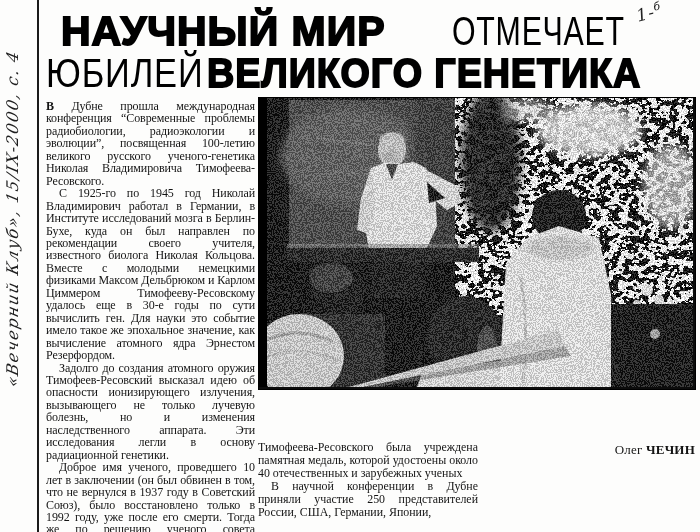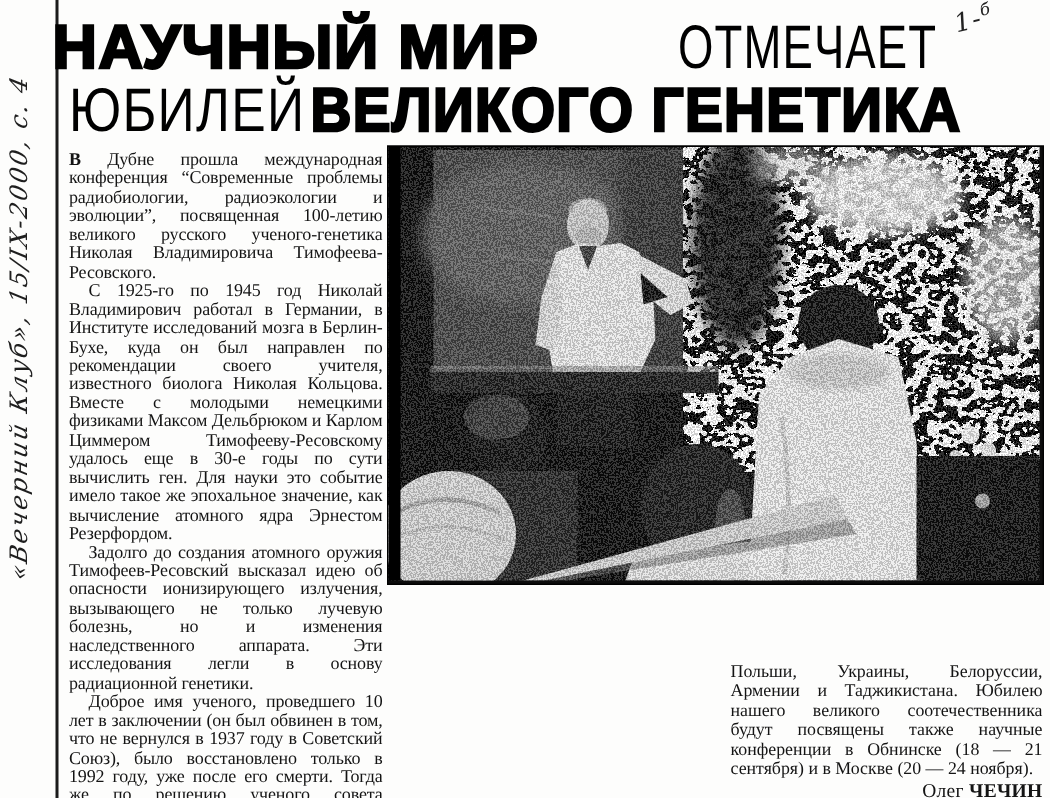--- a/index.html
+++ b/index.html
@@ -25,21 +25,21 @@
     position:absolute;left:636px;top:2px;
     font-family:"DejaVu Serif",serif;font-style:italic;font-size:17px;
     transform:rotate(-14deg);color:#222;letter-spacing:1px;
   }
   .corner-mark sup{font-size:11px;}
 
   
   .headline span{position:absolute;font-family:"Liberation Sans",sans-serif;color:#000;}
   .h-heavy{font-weight:700;-webkit-text-stroke:1.8px #000;letter-spacing:1px;white-space:nowrap;}
   .h-lite{font-weight:400;letter-spacing:1px;white-space:nowrap;transform-origin:0 0;}
-  #hl-b1{left:35px;top:8px;font-size:41px;}
+  #hl-b1{left:61px;top:8px;font-size:41px;}
   #hl-r1{left:452px;top:8px;font-size:41px;transform:scaleX(.74);}
   #hl-r2{left:46px;top:50px;font-size:41px;transform:scaleX(.84);}
   #hl-b2{left:207px;top:50px;font-size:41px;transform:scaleX(.92);transform-origin:0 0;}
 
   
   .col{position:absolute;text-align:justify;overflow:hidden;}
   .col p{margin:0;text-indent:13px;}
   .col p:first-child{text-indent:0;}
   #left-col{left:46px;top:100px;width:209px;height:436px;font-size:12px;line-height:12.45px;letter-spacing:-.1px;}
   #left-col .lead b{font-weight:700;}
@@ -163,19 +163,22 @@
 
       <polygon points="90,289 298,232 306,248 104,289" fill="#d2d2d2"></polygon>
       <polygon points="104,289 306,248 312,258 118,289" fill="#6f6f6f" opacity=".55"></polygon>
 
       <rect x="0" y="0" width="434" height="289" filter="url(#grain)" opacity=".18"></rect>
       <rect x="0" y="0" width="8" height="289" fill="#000"></rect>
     </svg>
   </div>
 
 
+  <div id="bottom-left-col" class="col">
+    <p>Тимофеева-Ресовского была учреждена памятная медаль, которой удостоены около 40 отечественных и зарубежных ученых</p><p>В научной конференции в Дубне приняли участие 250 представителей России, США, Германии, Японии,</p><span></span>
+  </div>
 
   <div id="bottom-right-col" class="col">
-    <p>Польши, Украины, Белоруссии, Армении и Таджикистана. Юбилею нашего великого соотечественника будут посвящены также научные конференции в Обнинске (18 — 21 сентября) и в Москве (20 — 24 ноября).</p><span></span>
+    <span></span>
     <div class="byline"><span>Олег</span> <b>ЧЕЧИН</b></div>
   </div>
 
 </div>
 
 </body></html>

